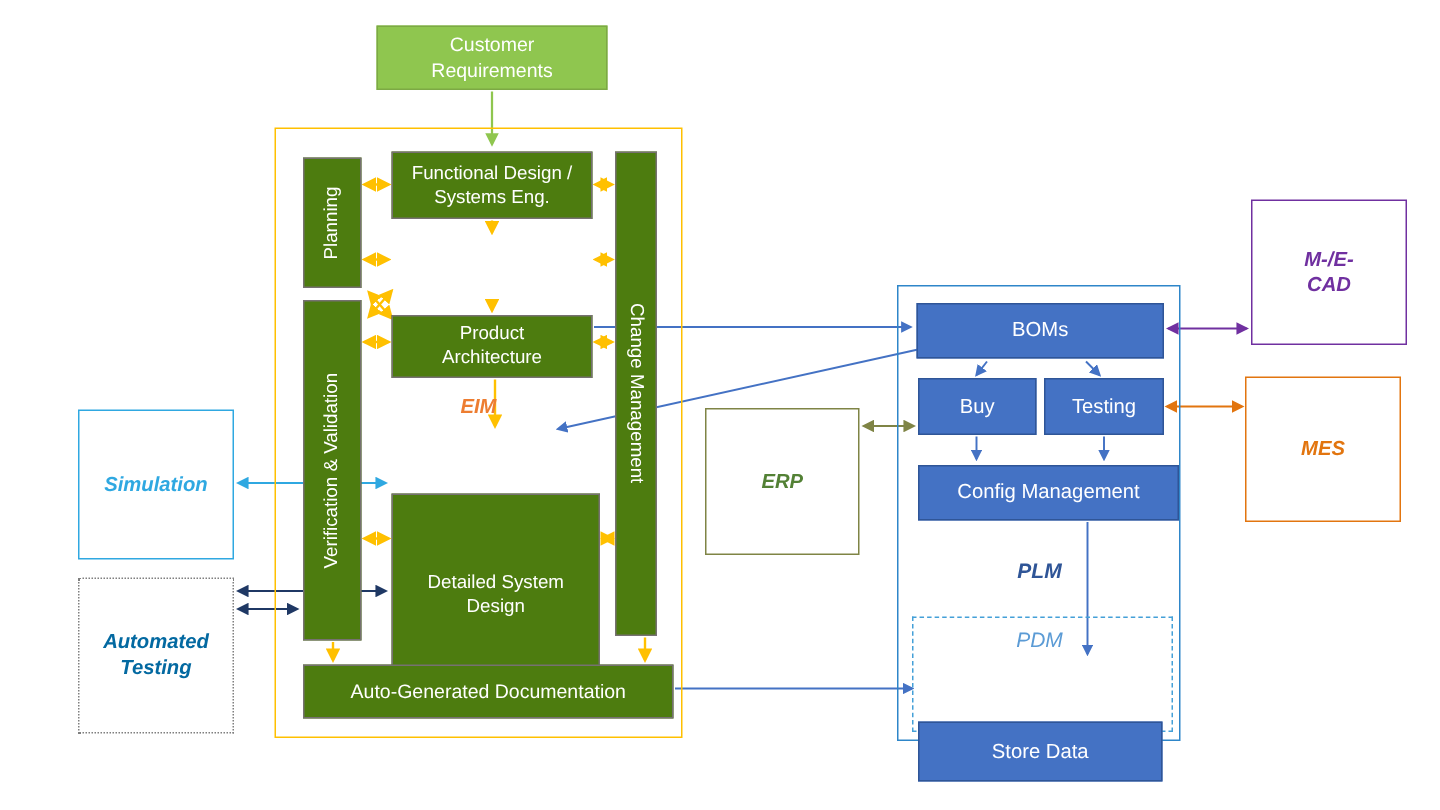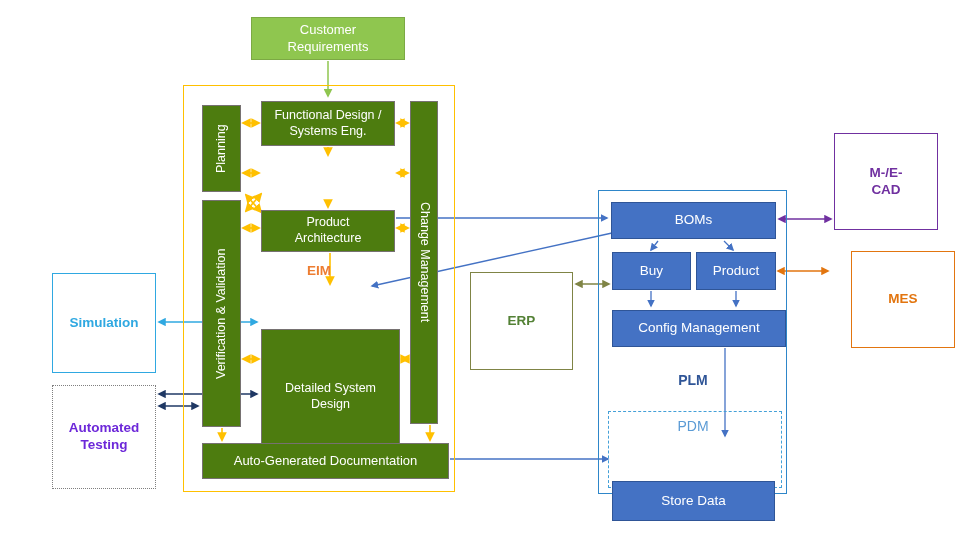--- a/index.html
+++ b/index.html
@@ -8,21 +8,21 @@
   #arrows{position:absolute;left:0;top:0;width:960px;height:540px;z-index:1;}
   .box{position:absolute;z-index:2;display:flex;align-items:center;justify-content:center;
        text-align:center;box-sizing:border-box;line-height:1.25;}
   .amber{background:#4d7c0f;border:1.5px solid #767171;color:#fff;font-size:12.5px;}
   .green{background:#8FC64F;border:1.5px solid #7CA944;color:#fff;font-size:13px;}
   .bluebox{background:#4472C4;border:1.3px solid #2F5597;color:#fff;font-size:13.5px;}
   .outline{position:absolute;z-index:2;box-sizing:border-box;background:transparent;}
   .vup{writing-mode:vertical-rl;transform:rotate(180deg);}
   .vdown{writing-mode:vertical-rl;}
   .lbl{position:absolute;z-index:3;display:flex;align-items:center;justify-content:center;
-       text-align:center;font-weight:bold;box-sizing:border-box;line-height:1.25;}
+       text-align:center;font-weight:bold;box-sizing:border-box;line-height:1.25;font-style:italic;}
   .w56{display:inline-block;width:58px;}
 </style>
 </head>
 <body>
 
 <div id="canvas">
 
   <svg id="arrows" viewBox="0 0 960 540">
     <defs>
       <marker id="ay" viewBox="0 0 10 10" refX="8" refY="5" markerWidth="6" markerHeight="6" orient="auto-start-reverse">
@@ -99,29 +99,29 @@
   <div class="box amber" style="left:261px;top:101px;width:134px;height:45px;padding:0 8px;">Functional Design / Systems Eng.</div>
   <div class="box amber" style="left:261px;top:210px;width:134px;height:42px;padding:0 18px;">Product Architecture</div>
   <div class="box amber vup" style="left:202px;top:200px;width:39px;height:227px;">Verification &amp; Validation</div>
   <div class="box amber vdown" style="left:410px;top:101px;width:28px;height:323px;">Change Management</div>
   <div class="box amber" style="left:261px;top:288px;width:139px;height:135px;padding:0 12px;margin-top:41px;">Detailed System Design</div>
   <div class="box amber" style="left:202px;top:443px;width:247px;height:36px;font-size:13px;">Auto-Generated Documentation</div>
 
   <div class="lbl" style="left:299px;top:262px;width:40px;height:18px;color:#ED7D31;font-size:13.5px;">EIM</div>
 
   <div class="lbl" style="left:52px;top:273px;width:104px;height:100px;border:1.5px solid #2FA8E1;color:#2FA8E1;font-size:13.5px;">Simulation</div>
-  <div class="lbl" style="left:52px;top:385px;width:104px;height:104px;border:1.5px dotted #7F7F7F;color:#6d28d9;font-size:13.5px;padding:0 16px;">Automated Testing</div>
+  <div class="lbl" style="left:52px;top:385px;width:104px;height:104px;border:1.5px dotted #7F7F7F;color:#0369a1;font-size:13.5px;padding:0 16px;">Automated Testing</div>
 
   <div class="box bluebox" style="left:611px;top:202px;width:165px;height:37px;">BOMs</div>
   <div class="box bluebox" style="left:612px;top:252px;width:79px;height:38px;">Buy</div>
-  <div class="box bluebox" style="left:696px;top:252px;width:80px;height:38px;">Product</div>
+  <div class="box bluebox" style="left:696px;top:252px;width:80px;height:38px;">Testing</div>
   <div class="box bluebox" style="left:612px;top:310px;width:174px;height:37px;">Config Management</div>
   <div class="lbl" style="left:648px;top:371px;width:90px;height:20px;color:#2F5597;font-size:14px;">PLM</div>
   <div class="lbl" style="left:648px;top:417px;width:90px;height:20px;color:#5B9BD5;font-size:14px;font-weight:normal;">PDM</div>
   <div class="box bluebox" style="left:612px;top:440px;width:163px;height:40px;margin-top:41px;">Store Data</div>
 
   <div class="lbl" style="left:470px;top:272px;width:103px;height:98px;border:1.5px solid #7F8445;color:#538135;font-size:13.5px;">ERP</div>
   <div class="lbl" style="left:834px;top:133px;width:104px;height:97px;border:1.5px solid #7030A0;color:#7030A0;font-size:13.5px;">
     <span class="w56">M-/E-CAD</span>
   </div>
-  <div class="lbl" style="left:830px;top:251px;width:104px;height:97px;border:1.5px solid #E2750F;color:#E2750F;font-size:13.5px;margin-left:21px;">MES</div>
+  <div class="lbl" style="left:830px;top:251px;width:104px;height:97px;border:1.5px solid #E2750F;color:#E2750F;font-size:13.5px;">MES</div>
 
 </div>
 
 </body></html>

